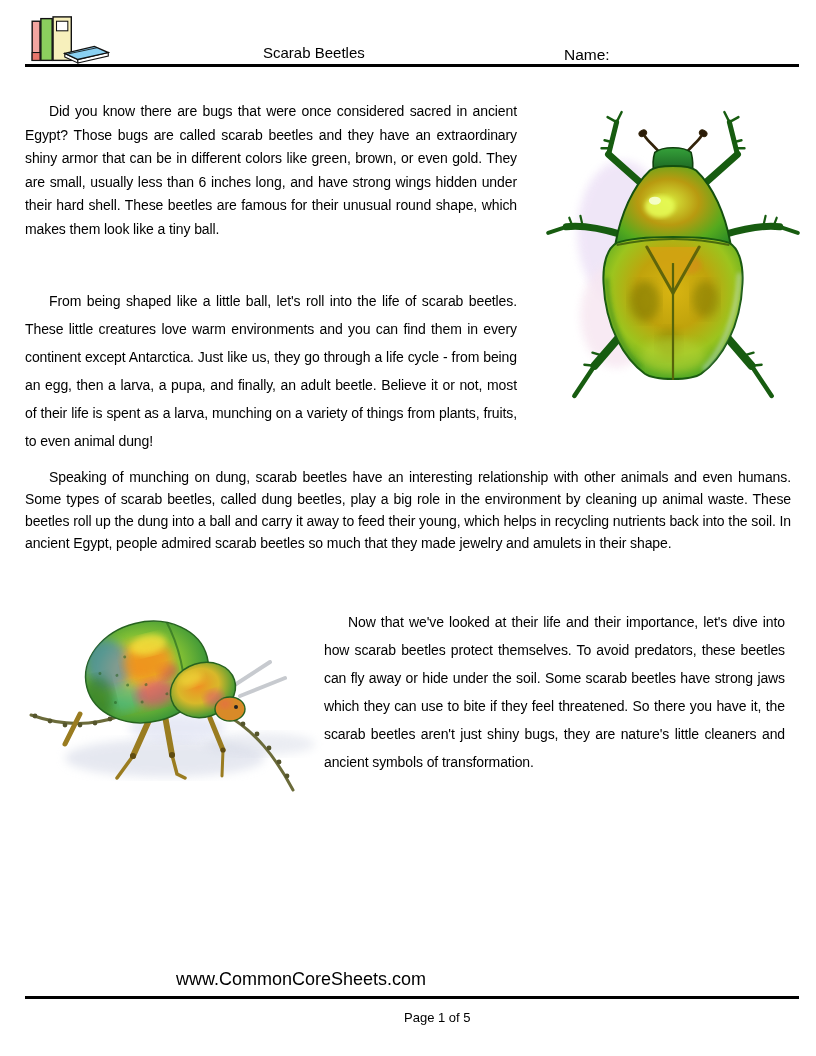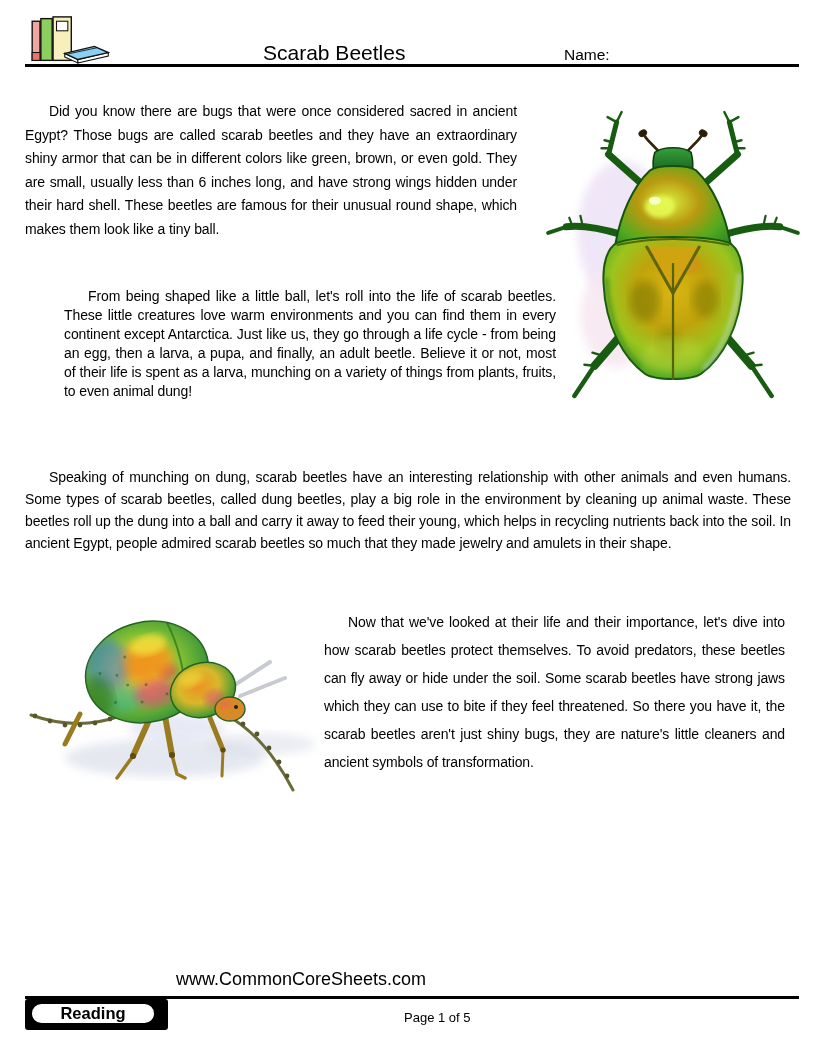--- a/index.html
+++ b/index.html
@@ -2,27 +2,27 @@
 <html><head>
 <meta charset="utf-8">
 <style>
   html,body{margin:0;padding:0;background:#ffffff;}
   .page{
     position:relative;width:816px;height:1056px;background:#ffffff;
     font-family:"Liberation Sans",sans-serif;color:#000;overflow:hidden;
   }
   
   .logo{position:absolute;left:30px;top:13px;width:80px;height:53px;}
-  .doc-title{position:absolute;left:263px;top:44px;font-size:21px;line-height:18px;}
+  .doc-title{position:absolute;left:263px;top:44px;font-size:15px;line-height:18px;}
   .name-label{position:absolute;left:564px;top:46px;font-size:15.5px;line-height:17px;}
   .header-rule{position:absolute;left:25px;right:17px;top:64px;height:3px;background:#000;}
   
   .para{position:absolute;margin:0;font-size:14px;text-align:justify;text-indent:24px;letter-spacing:-0.1px;}
   .p1{left:25px;top:100px;width:492px;line-height:23.5px;}
-  .p2{left:25px;top:287px;width:492px;line-height:19px;margin-left:39px;}
+  .p2{left:25px;top:287px;width:492px;line-height:28px;}
   .p3{left:25px;top:466px;width:766px;line-height:22px;}
   .p4{left:324px;top:608px;width:461px;line-height:28px;}
   
   .img-scarab-top{position:absolute;left:542px;top:102px;width:262px;height:302px;}
   .img-beetle-side{position:absolute;left:25px;top:606px;width:300px;height:200px;}
   
   .footer-rule{position:absolute;left:25px;right:17px;top:996px;height:3px;background:#000;}
   .badge{position:absolute;left:25px;top:999px;width:143px;height:31px;background:#000;border-radius:3px;}
   .badge-pill{
     position:absolute;left:5px;top:3px;right:12px;bottom:5px;background:#fff;
@@ -239,19 +239,16 @@
       <ellipse cx="178" cy="84" rx="33" ry="27" fill="url(#prono2)" stroke="#26621f" stroke-width="1.5"></ellipse>
       <ellipse cx="186" cy="95" rx="10" ry="8" fill="#e0447e" opacity="0.5" filter="url(#b3)"></ellipse>
       <ellipse cx="170" cy="70" rx="12" ry="7" fill="#f2e23c" opacity="0.6" filter="url(#b3)"></ellipse>
     </g>
     <ellipse cx="205" cy="103" rx="15" ry="12" fill="#d88a28" stroke="#26621f" stroke-width="1.4"></ellipse>
     <ellipse cx="200" cy="98" rx="7" ry="5" fill="#e86a4a" opacity="0.7" filter="url(#b3)"></ellipse>
     <circle cx="211" cy="101" r="2" fill="#222"></circle>
   </svg>
 
   <div class="footer-rule"></div>
-  <div class="badge">
-    <div class="badge-pill">Reading</div>
-  </div>
   <div class="website">www.CommonCoreSheets.com</div>
   <div class="page-info">Page 1 of 5</div>
 
 </div>
 
 </body></html>

